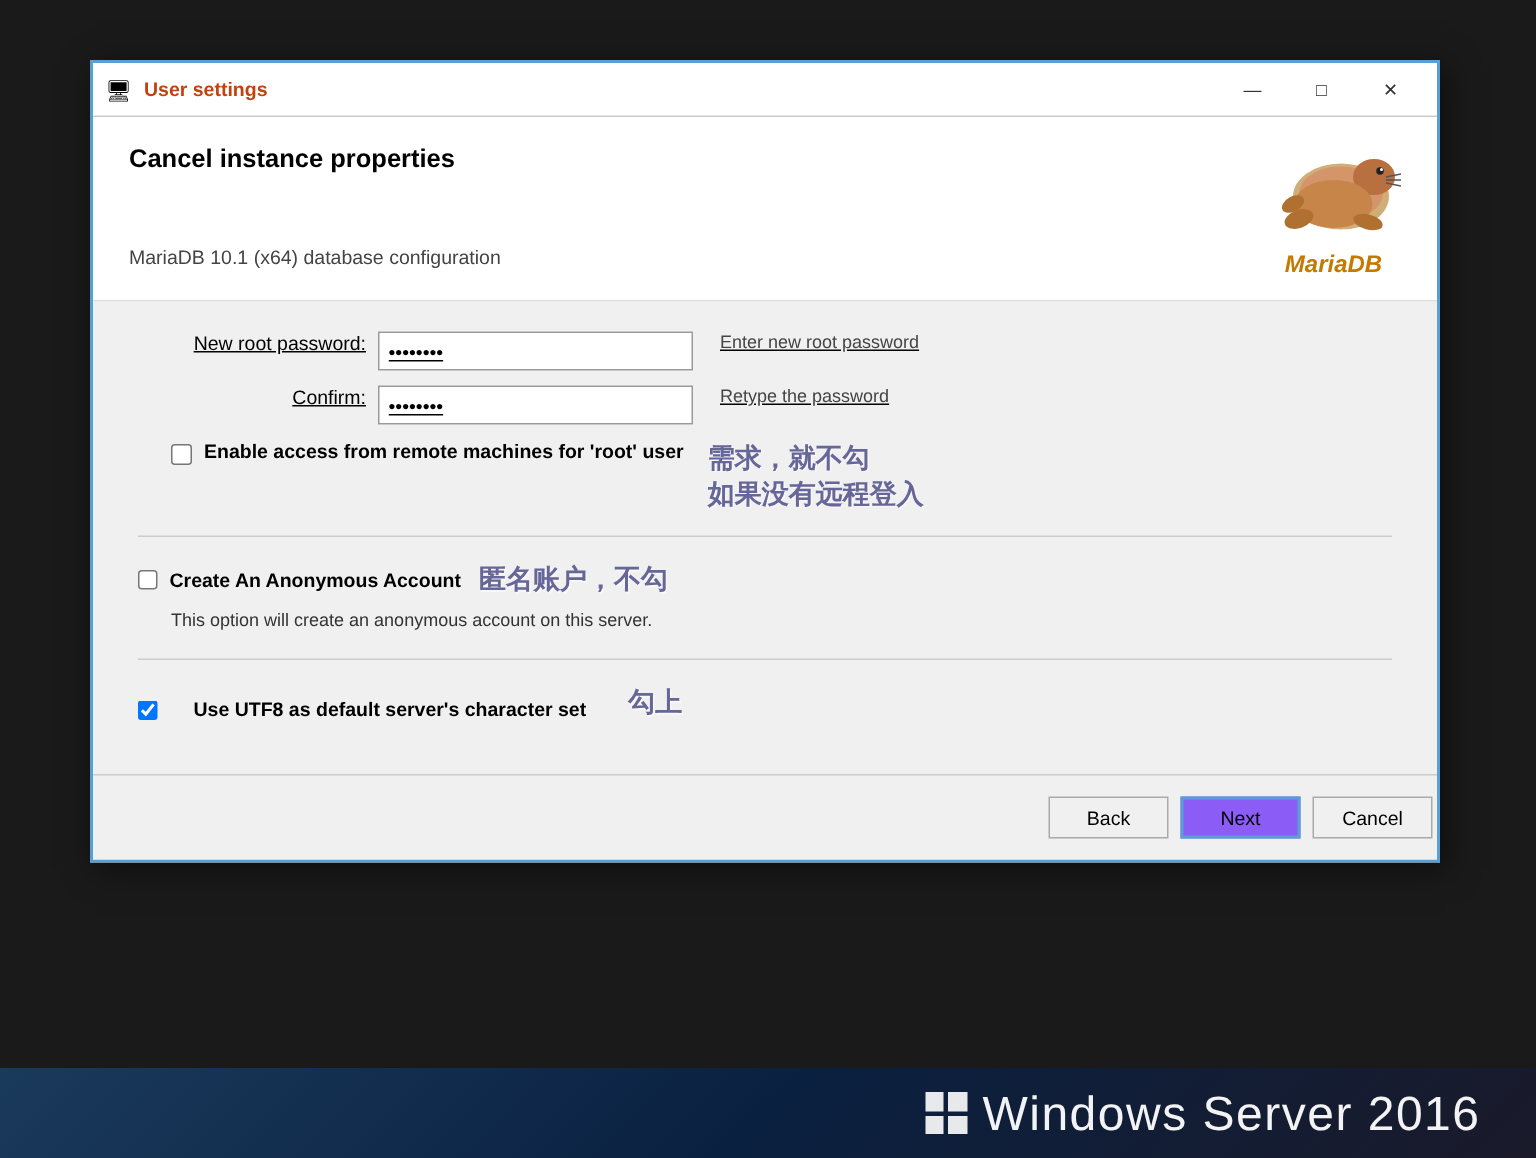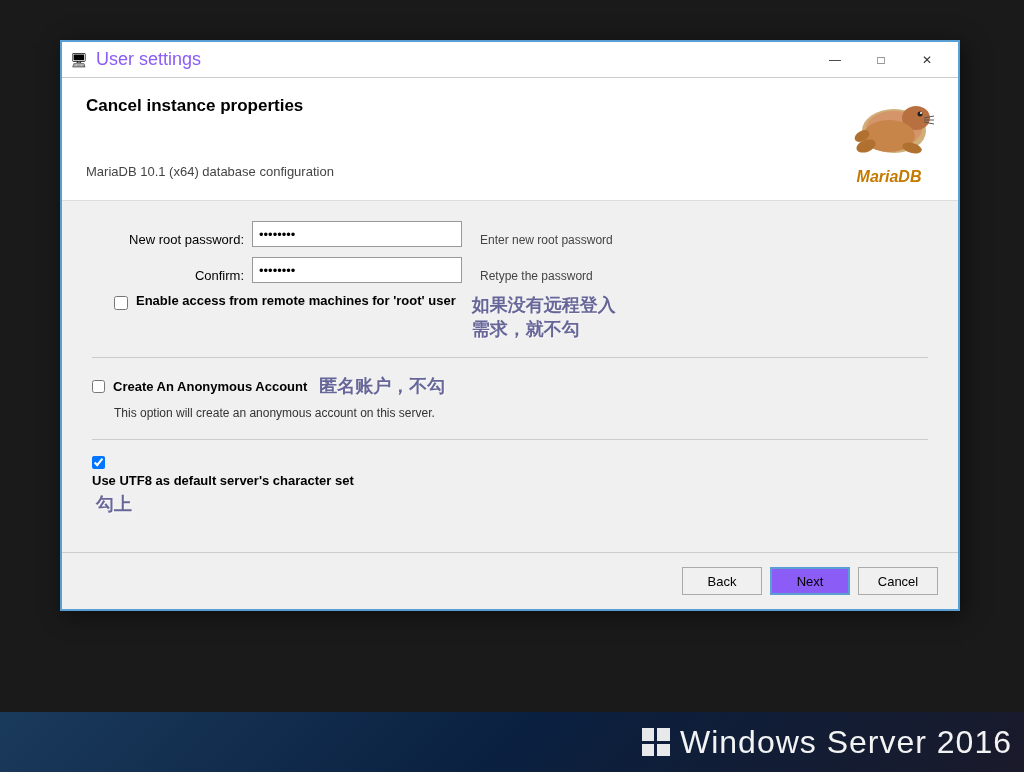--- a/index.html
+++ b/index.html
@@ -16,21 +16,21 @@
     .taskbar-bg {
       position: absolute;
       bottom: 0;
       left: 0;
       right: 0;
       height: 60px;
       background: linear-gradient(135deg, #1a3a5c 0%, #0a2040 50%, #1a1a2a 100%);
       display: flex;
       align-items: center;
       justify-content: flex-end;
-      padding-right: 12px;
+      padding-right: 37px;
     }
     .taskbar-text {
       color: white;
       font-size: 32px;
       font-weight: 300;
       letter-spacing: 1px;
       opacity: 0.95;
     }
     .taskbar-logo {
       display: inline-block;
@@ -75,23 +75,23 @@
       width: 18px;
       height: 18px;
       margin-right: 8px;
       display: flex;
       align-items: center;
       justify-content: center;
       font-size: 14px;
     }
     .title-text {
       flex: 1;
-      font-size: 18px;
-      color: #8b5cf6;
-      font-weight: normal;
+      font-size: 13px;
+      color: #c2410c;
+      font-weight: bold;
     }
     .window-controls {
       display: flex;
       gap: 0;
     }
     .win-ctrl {
       width: 46px;
       height: 36px;
       display: flex;
       align-items: center;
@@ -174,24 +174,25 @@
     .annotation {
       font-size: 18px;
       color: #666699;
       font-weight: bold;
       margin-left: 4px;
       text-shadow: 1px 1px 0 rgba(255,255,255,0.5);
     }
 
     .field-row {
       display: flex;
-      align-items: flex-end;
+      align-items: flex-start;
       margin-left: 22px;
       margin-bottom: 10px;
       gap: 8px;
+      text-decoration: underline;
     }
     .field-label {
       font-size: 13px;
       color: #000;
       width: 130px;
       text-align: right;
     }
     .field-input {
       width: 210px;
       height: 26px;
@@ -243,31 +244,30 @@
     .anon-description {
       font-size: 12px;
       color: #333;
       margin-left: 22px;
       line-height: 1.6;
     }
 
     
     .utf8-row {
       display: flex;
-      align-items: flex-start;
-      gap: 4px;
+      align-items: flex-end;
+      gap: 24px;
       margin-top: 4px;
-      flex-direction: column;
     }
 
     
     .button-bar {
       background: #f0f0f0;
       border-top: 1px solid #cccccc;
-      padding: 14px 20px;
+      padding: 14px 3px;
       display: flex;
       justify-content: flex-end;
       gap: 8px;
     }
     .btn {
       min-width: 80px;
       height: 28px;
       padding: 0 16px;
       font-size: 13px;
       cursor: pointer;
@@ -353,22 +353,22 @@
         <input type="password" class="field-input" value="password" style="">
         <span class="field-hint">Retype the password</span>
       </div>
 
       <div style="display:flex; align-items:flex-start; margin-left:22px; margin-bottom:6px;">
         <div class="sub-checkbox-row" style="margin-left:0;">
           <input type="checkbox" style="">
           <span class="sub-checkbox-label">Enable access from remote machines for 'root' user</span>
         </div>
         <div style="margin-left:12px; display:flex; flex-direction:column;">
+          <span class="annotation" style="font-size:18px; color:#666699; font-weight:bold;">需求，就不勾</span>
           <span class="annotation" style="font-size:18px; color:#666699; font-weight:bold;">如果没有远程登入</span>
-          <span class="annotation" style="font-size:18px; color:#666699; font-weight:bold;">需求，就不勾</span>
         </div>
       </div>
     </div>
 
     <hr class="separator">
 
     <div class="section">
       <div class="anon-label-row">
         <input type="checkbox" style="">
         <span class="checkbox-label">Create An Anonymous Account</span>

